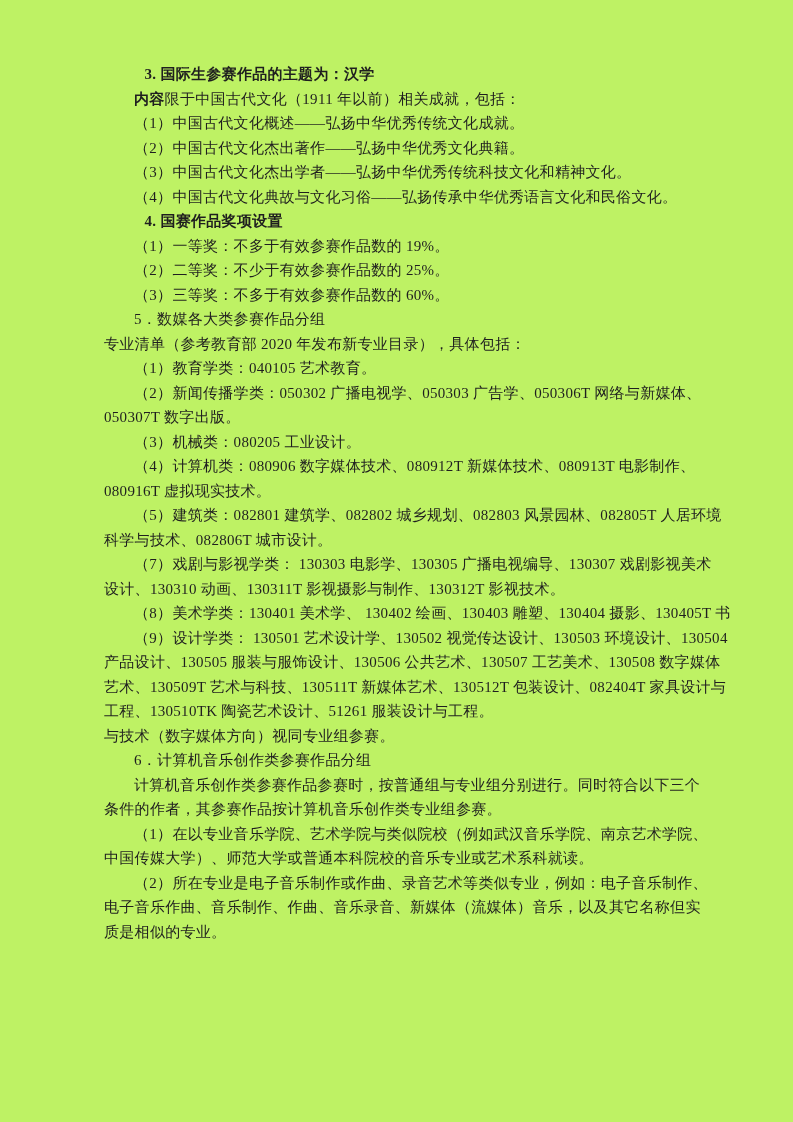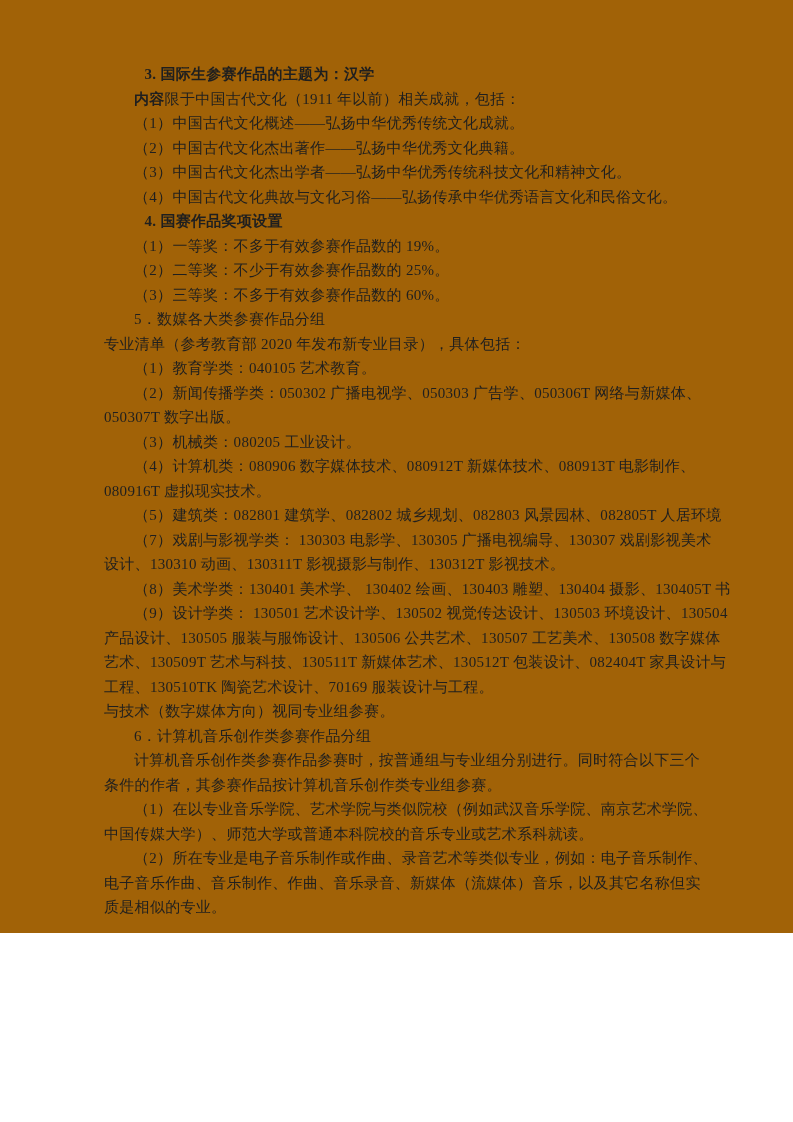--- a/index.html
+++ b/index.html
@@ -3,22 +3,22 @@
 <meta charset="utf-8">
 <style>
   html, body {
     margin: 0;
     padding: 0;
     background: #ffffff;
   }
   .page {
     position: relative;
     width: 793px;
-    height: 933px;
-    background: #a16207;
+    height: 1122px;
+    background: #bef264;
     overflow: hidden;
     font-family: "Liberation Serif", "DejaVu Serif", serif;
   }
   .content {
     position: absolute;
     left: 104px;
     top: 62px;
     width: 587px;
   }
   .line {
@@ -58,27 +58,28 @@
       <div class="line p"><span>（3）三等奖：不多于有效参赛作品数的 60%。</span></div>
       <div class="line hb"><span>5．数媒各大类参赛作品分组</span></div>
       <div class="line cont"><span>专业清单（参考教育部 2020 年发布新专业目录），具体包括：</span></div>
       <div class="line p"><span>（1）教育学类：040105 艺术教育。</span></div>
       <div class="line p fill"><span>（2）新闻传播学类：050302 广播电视学、050303 广告学、050306T 网络与新媒体、</span></div>
       <div class="line cont"><span>050307T 数字出版。</span></div>
       <div class="line p"><span>（3）机械类：080205 工业设计。</span></div>
       <div class="line p fill"><span>（4）计算机类：080906 数字媒体技术、080912T 新媒体技术、080913T 电影制作、</span></div>
       <div class="line cont"><span>080916T 虚拟现实技术。</span></div>
       <div class="line p fill"><span>（5）建筑类：082801 建筑学、082802 城乡规划、082803 风景园林、082805T 人居环境</span></div>
+      <div class="line cont"><span>科学与技术、082806T 城市设计。</span></div>
       <div class="line p fill"><span>（7）戏剧与影视学类： 130303 电影学、130305 广播电视编导、130307 戏剧影视美术</span></div>
       <div class="line cont"><span>设计、130310 动画、130311T 影视摄影与制作、130312T 影视技术。</span></div>
       <div class="line p fill"><span>（8）美术学类：130401 美术学、 130402 绘画、130403 雕塑、130404 摄影、130405T 书</span></div>
       <div class="line p fill"><span>（9）设计学类： 130501 艺术设计学、130502 视觉传达设计、130503 环境设计、130504</span></div>
       <div class="line cont fill"><span>产品设计、130505 服装与服饰设计、130506 公共艺术、130507 工艺美术、130508 数字媒体</span></div>
       <div class="line cont fill"><span>艺术、130509T 艺术与科技、130511T 新媒体艺术、130512T 包装设计、082404T 家具设计与</span></div>
-      <div class="line cont"><span>工程、130510TK 陶瓷艺术设计、70169 服装设计与工程。</span></div>
+      <div class="line cont"><span>工程、130510TK 陶瓷艺术设计、51261 服装设计与工程。</span></div>
       <div class="line cont"><span>与技术（数字媒体方向）视同专业组参赛。</span></div>
       <div class="line hb"><span>6．计算机音乐创作类参赛作品分组</span></div>
       <div class="line p fill"><span>计算机音乐创作类参赛作品参赛时，按普通组与专业组分别进行。同时符合以下三个</span></div>
       <div class="line cont"><span>条件的作者，其参赛作品按计算机音乐创作类专业组参赛。</span></div>
       <div class="line p fill"><span>（1）在以专业音乐学院、艺术学院与类似院校（例如武汉音乐学院、南京艺术学院、</span></div>
       <div class="line cont"><span>中国传媒大学）、师范大学或普通本科院校的音乐专业或艺术系科就读。</span></div>
       <div class="line p fill"><span>（2）所在专业是电子音乐制作或作曲、录音艺术等类似专业，例如：电子音乐制作、</span></div>
       <div class="line cont fill"><span>电子音乐作曲、音乐制作、作曲、音乐录音、新媒体（流媒体）音乐，以及其它名称但实</span></div>
       <div class="line cont"><span>质是相似的专业。</span></div>
     </div>

